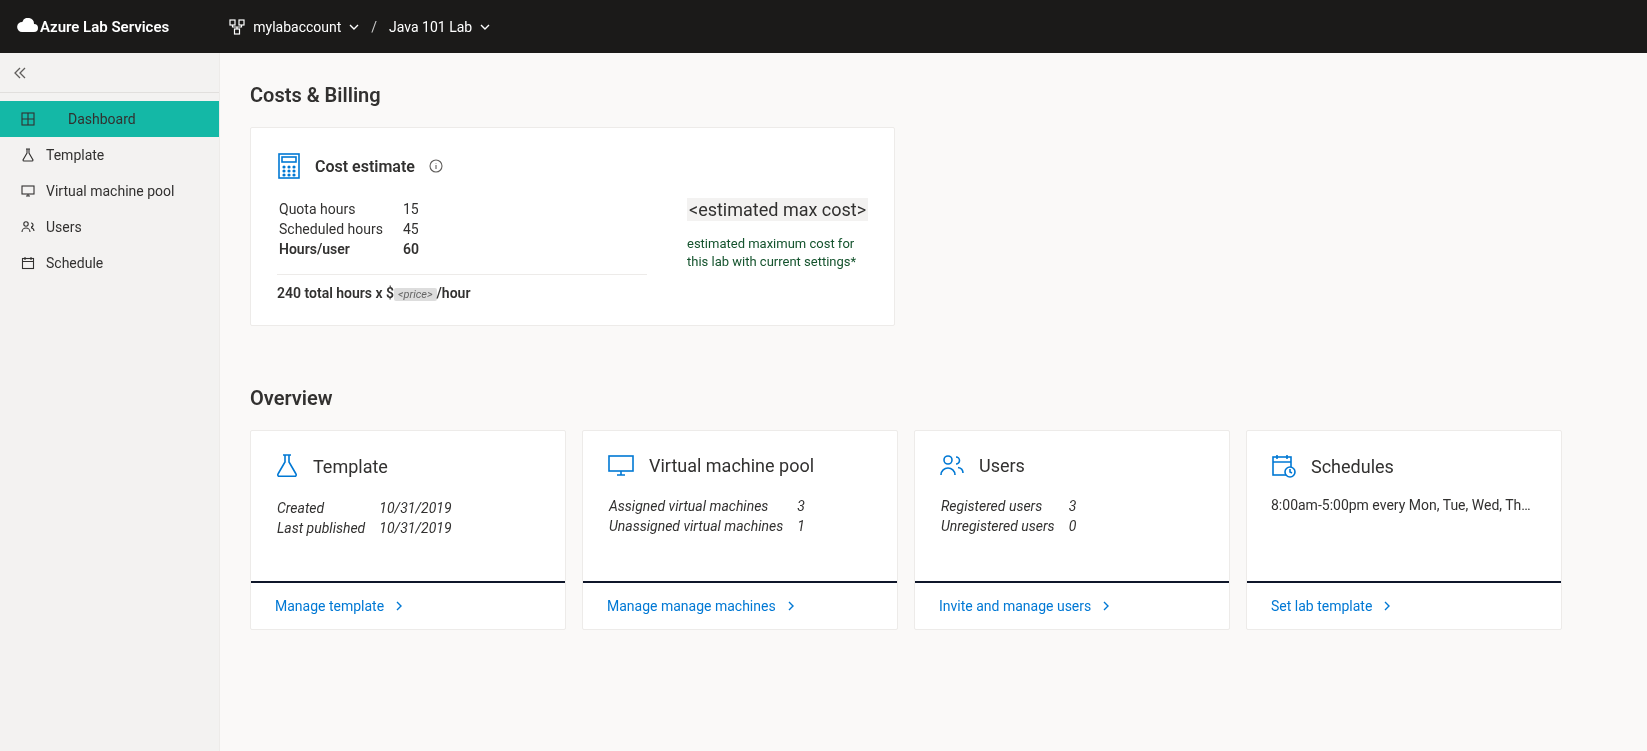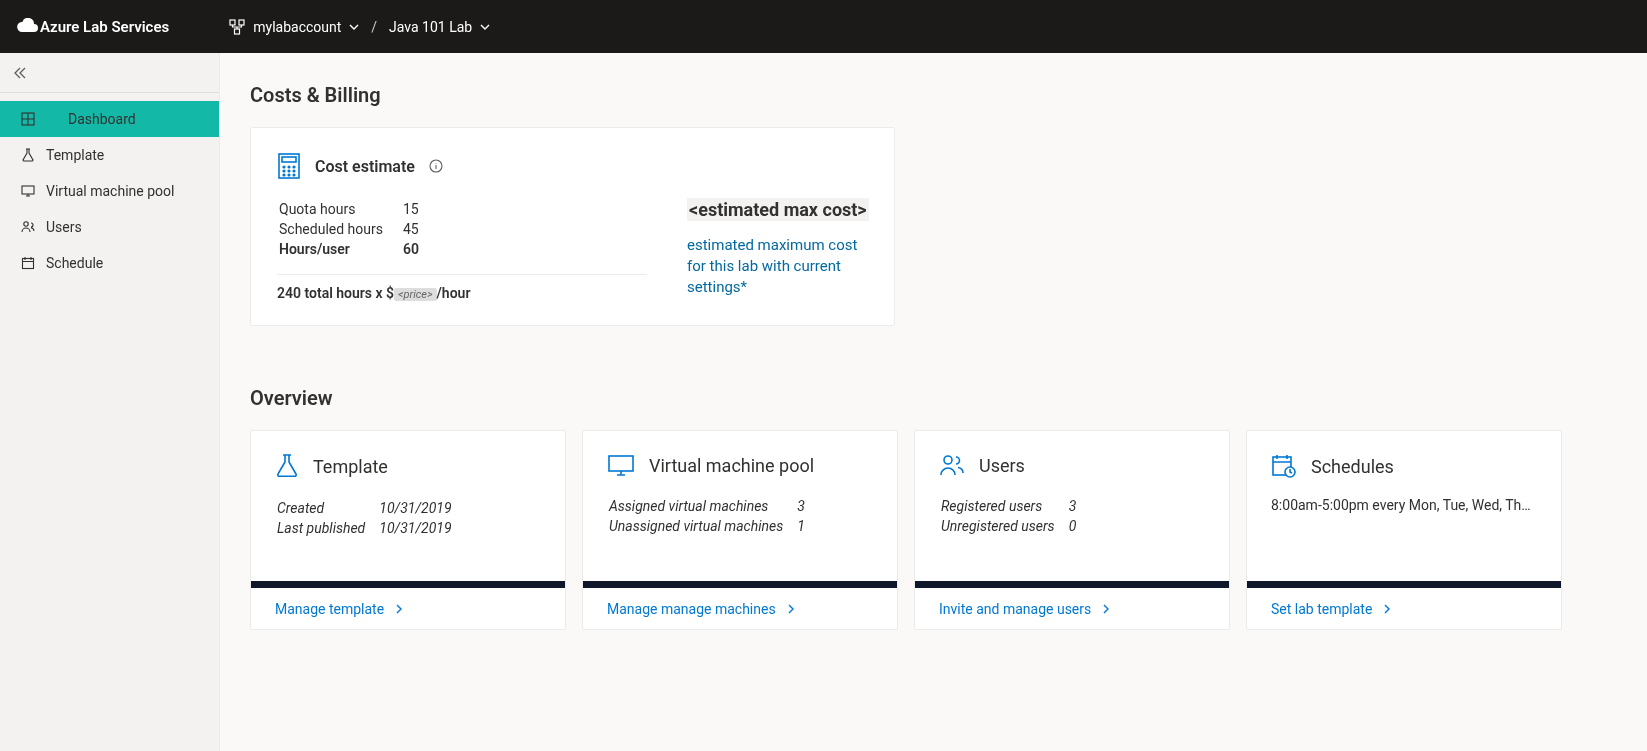--- a/index.html
+++ b/index.html
@@ -118,44 +118,44 @@
     padding: 0 4px;
     font-weight: 400;
     font-size: 11px;
     font-style: italic;
     color: #666;
     text-align: right;
   }
   .max-col { flex: 0 0 190px; }
   .max-cost {
     font-size: 18px;
-    font-weight: 700;
+    font-weight: 400;
     background: #f3f2f1;
     display: inline-block;
     padding: 1px 2px;
     margin-bottom: 14px;
   }
-  .max-desc { font-size: 15px; color: #0369a1; line-height: 1.4; }
+  .max-desc { font-size: 13px; color: #14532d; line-height: 1.4; }
   .footnote { font-size: 12px; color: #605e5c; margin-top: 18px; }
   .overview-section { margin-top: 60px; }
   .overview-cards { display: flex; gap: 16px; margin-top: 20px; }
   .ov-card {
     width: 316px;
     height: 200px;
     display: flex;
     flex-direction: column;
     padding: 22px 24px 0 24px;
     position: relative;
   }
   .ov-header { display: flex; align-items: center; gap: 14px; margin-bottom: 18px; }
   .ov-header .title { font-size: 18px; font-weight: 400; }
   .ov-body { font-size: 14px; flex:1; }
   .ov-body table td { padding: 1px 12px 1px 0; font-style: italic; }
   .ov-action {
-    border-top: 7px solid #0f172a;
+    border-top: 2px solid #0f172a;
     height: 48px;
     margin: 0 -24px;
     padding: 0 24px;
     display: flex;
     align-items: center;
     color: #0078d4;
     font-size: 14px;
     cursor: pointer;
     gap: 10px;
   }

